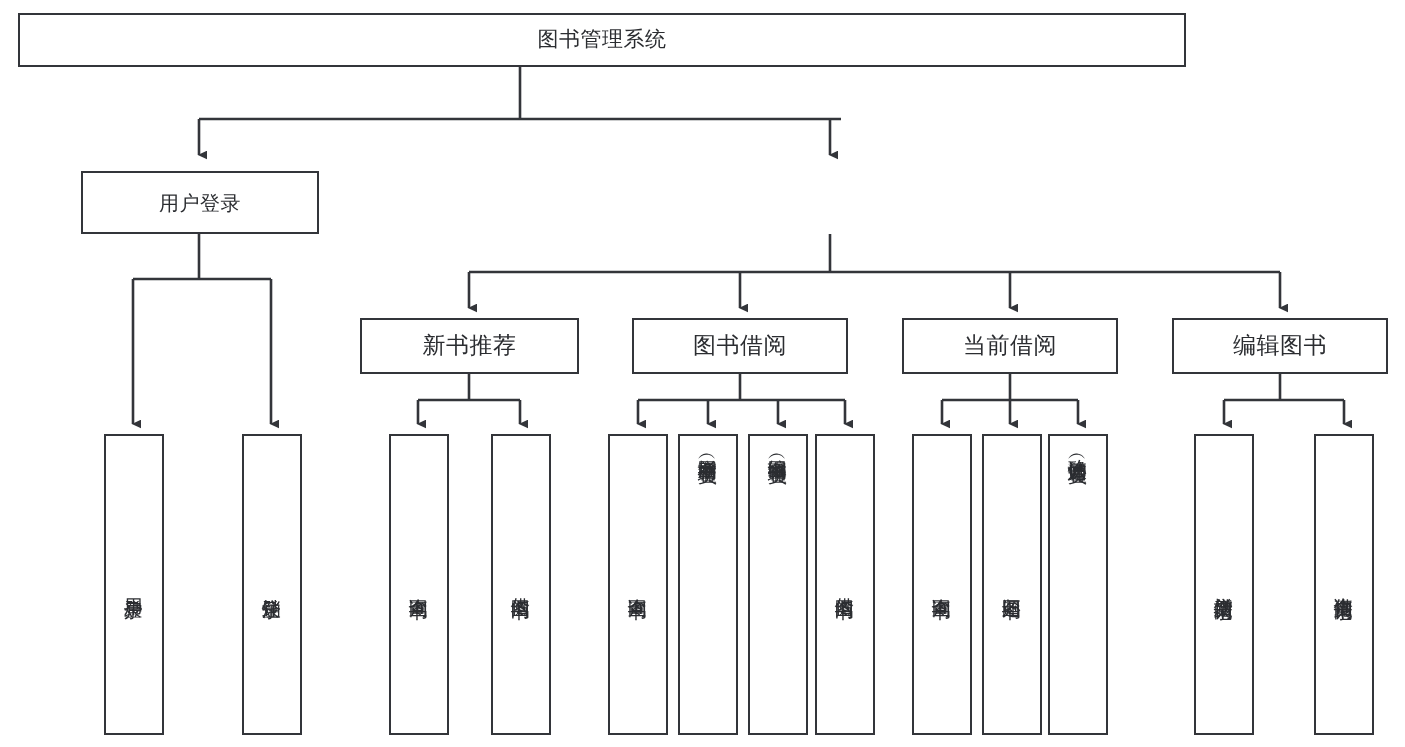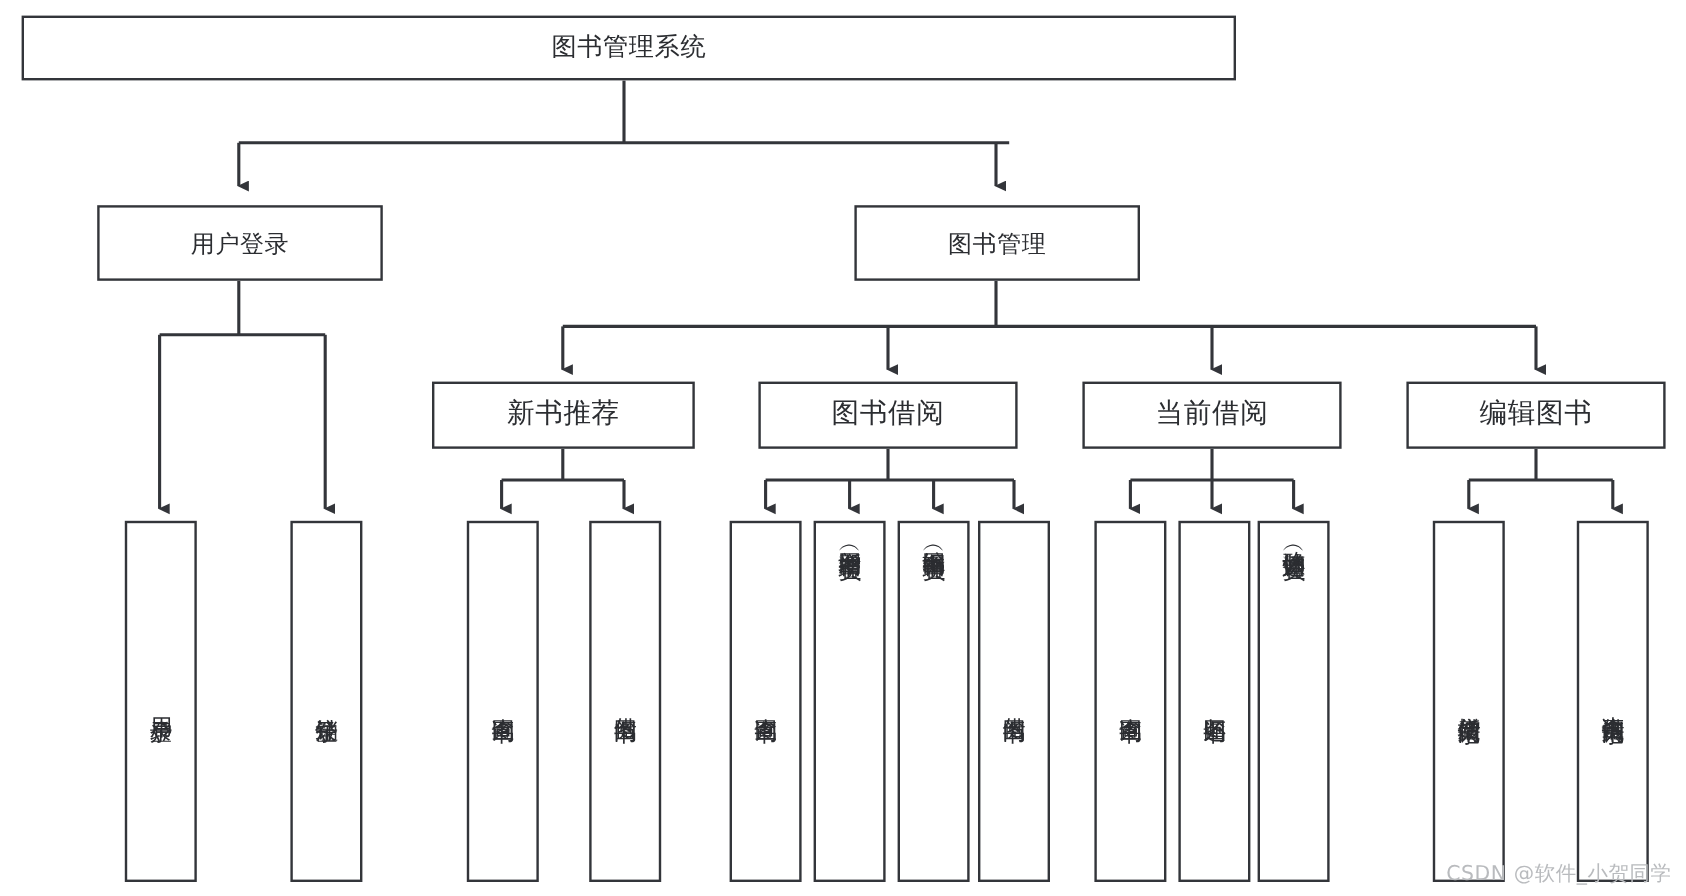--- a/index.html
+++ b/index.html
@@ -143,31 +143,28 @@
       <path d="M1010,400 L1010,424" marker-end="url(#arrowhead)"></path>
       <path d="M1078,400 L1078,424" marker-end="url(#arrowhead)"></path>
 
       <path d="M1280,374 L1280,400"></path>
       <path d="M1224,400 L1344,400"></path>
       <path d="M1224,400 L1224,424" marker-end="url(#arrowhead)"></path>
       <path d="M1344,400 L1344,424" marker-end="url(#arrowhead)"></path>
     </g>
   </svg>
 
-  <div class="node root-node" style="left:18px; top:13px; width:1012px; height:54px;">
+  <div class="node root-node" style="left:18px; top:13px; width:1168px; height:54px;">
     <span class="h-label">图书管理系统</span>
   </div>
 
   <div class="node level1-node" style="left:81px; top:171px; width:238px; height:63px;">
     <span class="h-label">用户登录</span>
   </div>
 
-  <div class="node level1-node" style="left:712px; top:171px; width:238px; height:63px;">
-    <span class="h-label">图书管理</span>
-  </div>
 
   <div class="node level2-node" style="left:360px; top:318px; width:219px; height:56px;">
     <span class="h-label">新书推荐</span>
   </div>
 
   <div class="node level2-node" style="left:632px; top:318px; width:216px; height:56px;">
     <span class="h-label">图书借阅</span>
   </div>
 
   <div class="node level2-node" style="left:902px; top:318px; width:216px; height:56px;">
@@ -223,15 +220,14 @@
   </div>
 
   <div class="node leaf-node leaf-centered" style="left:1194px; top:434px; width:60px; height:301px;">
     <span class="v-label">新增借阅记录</span>
   </div>
 
   <div class="node leaf-node leaf-centered" style="left:1314px; top:434px; width:60px; height:301px;">
     <span class="v-label">查询借阅记录</span>
   </div>
 
-  <div id="watermark">CSDN @软件_小贺同学</div>
 
 </div>
 
 </body></html>

